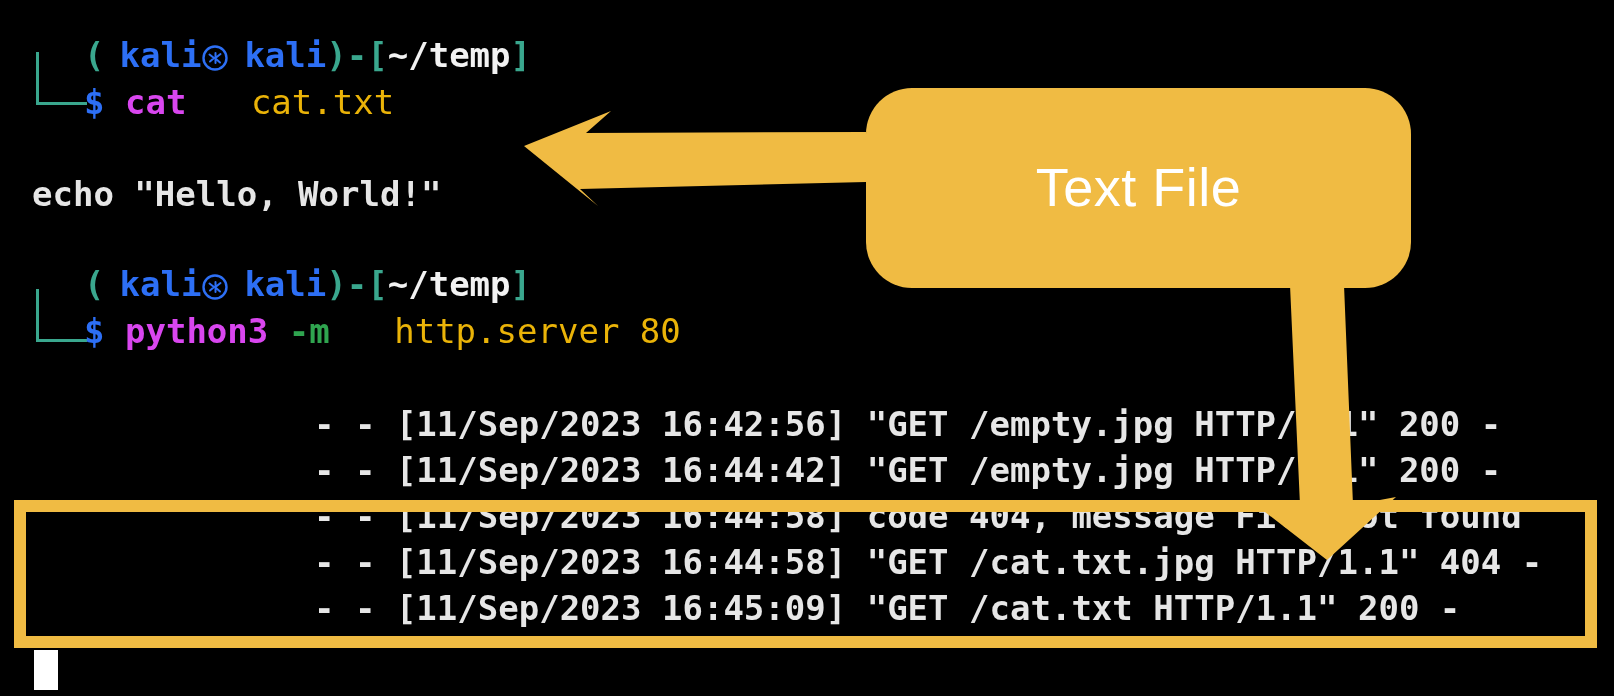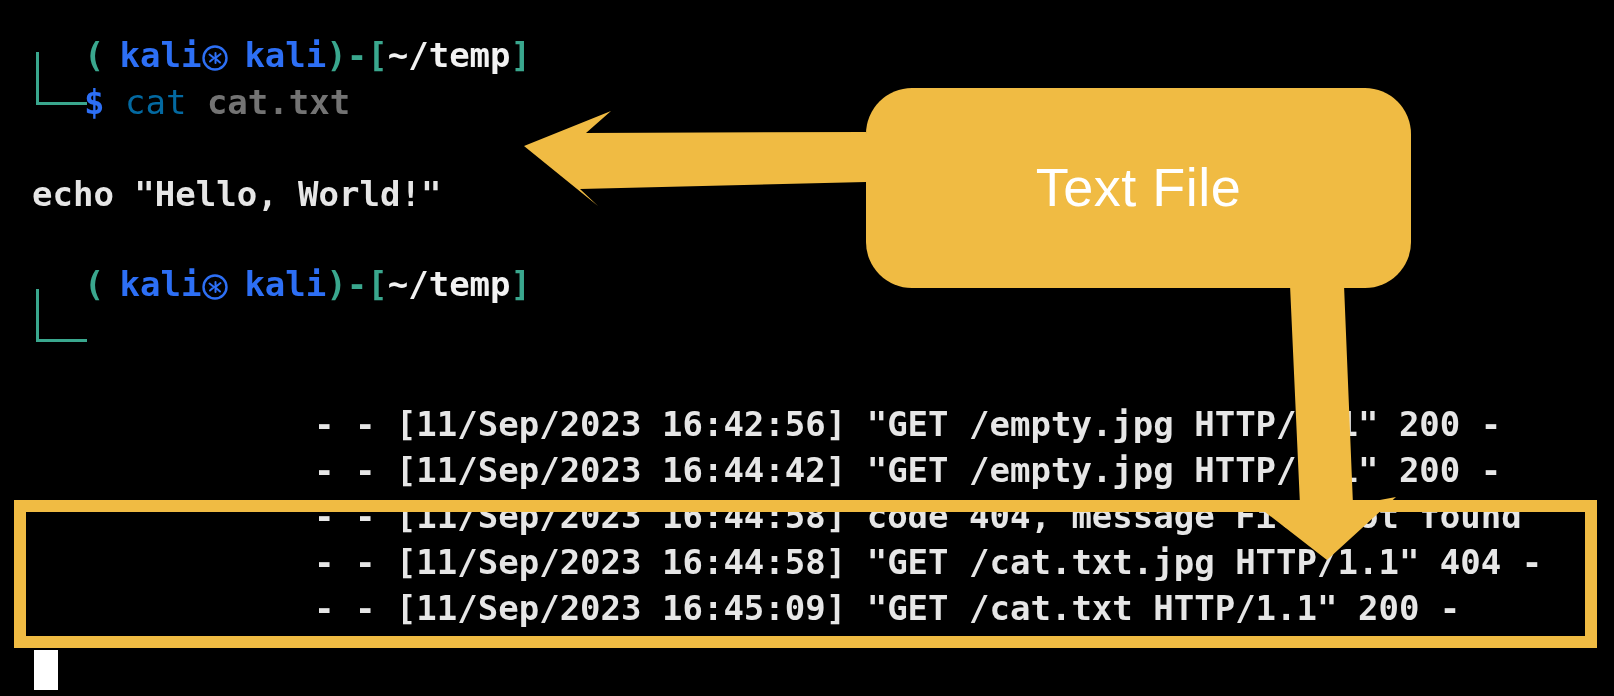--- a/index.html
+++ b/index.html
@@ -32,22 +32,22 @@
     color: #e8e8e8;
   }
 
   
   .c-paren  { color: #3aa78e; font-weight: bold; }
   .c-user   { color: #2d6ff5; font-weight: bold; margin-left: 15px; }
   .c-dash   { color: #3aa78e; font-weight: bold; }
   .c-bracket{ color: #3aa78e; font-weight: bold; }
   .c-path   { color: #f2f2f2; font-weight: bold; }
   .c-dollar { color: #2d6ff5; font-weight: bold; }
-  .c-cmd    { color: #0369a1; font-weight: normal; margin-top: 8px; }
-  .c-arg    { color: #737373; font-weight: bold; }
+  .c-cmd    { color: #d946ef; font-weight: bold; margin-top: 8px; }
+  .c-arg    { color: #eab308; font-weight: normal; margin-left: 44px; }
   .c-opt    { color: #2fa44f; font-weight: bold; }
   .c-plain  { color: #e6e6e6; font-weight: bold; }
 
   
   .kali-mark {
     display: inline-block;
     width: 26px;
     height: 26px;
     vertical-align: -4px;
     position: relative;
@@ -128,20 +128,21 @@
 
   <div class="line c-plain" style="left:32px; top:172px;">echo "Hello, World!"</div>
 
   <div class="prompt-corner" style="left:36px; top:289px; width:48px; height:50px;"></div>
 
   <div class="line" style="left:84px; top:262px;"><span class="c-paren">(</span><span class="c-user">kali</span><span class="kali-mark"><svg width="26" height="26" viewBox="0 0 26 26">
           <circle cx="13" cy="13" r="11.5" fill="none" stroke="#2d6ff5" stroke-width="2.4"></circle>
           <path d="M7.5 9.5 L12 13 L8 16.5 M13.5 8 L13.5 18 M13.5 13 L18.5 9 M13.5 13.5 L18 17.5" stroke="#2d6ff5" stroke-width="2" fill="none" stroke-linecap="round"></path>
         </svg></span><span class="c-user">kali</span><span class="c-paren">)</span><span class="c-dash">-</span><span class="c-bracket">[</span><span class="c-path">~/temp</span><span class="c-bracket">]</span></div>
 
+  <div class="line" style="left:84px; top:309px;"><span class="c-dollar">$</span><span> </span><span class="c-cmd">python3</span><span> </span><span class="c-opt">-m</span><span> </span><span class="c-arg">http.server 80</span></div>
 
 
   <div class="line c-plain" style="left:314px; top:402px;">- - [11/Sep/2023 16:42:56] "GET /empty.jpg HTTP/1.1" 200 -</div>
   <div class="line c-plain" style="left:314px; top:448px;">- - [11/Sep/2023 16:44:42] "GET /empty.jpg HTTP/1.1" 200 -</div>
   <div class="line c-plain" style="left:314px; top:494px;">- - [11/Sep/2023 16:44:58] code 404, message File not found</div>
   <div class="line c-plain" style="left:314px; top:540px;">- - [11/Sep/2023 16:44:58] "GET /cat.txt.jpg HTTP/1.1" 404 -</div>
   <div class="line c-plain" style="left:314px; top:586px;">- - [11/Sep/2023 16:45:09] "GET /cat.txt HTTP/1.1" 200 -</div>
 
   <div class="cursor-block"></div>
 </div>

